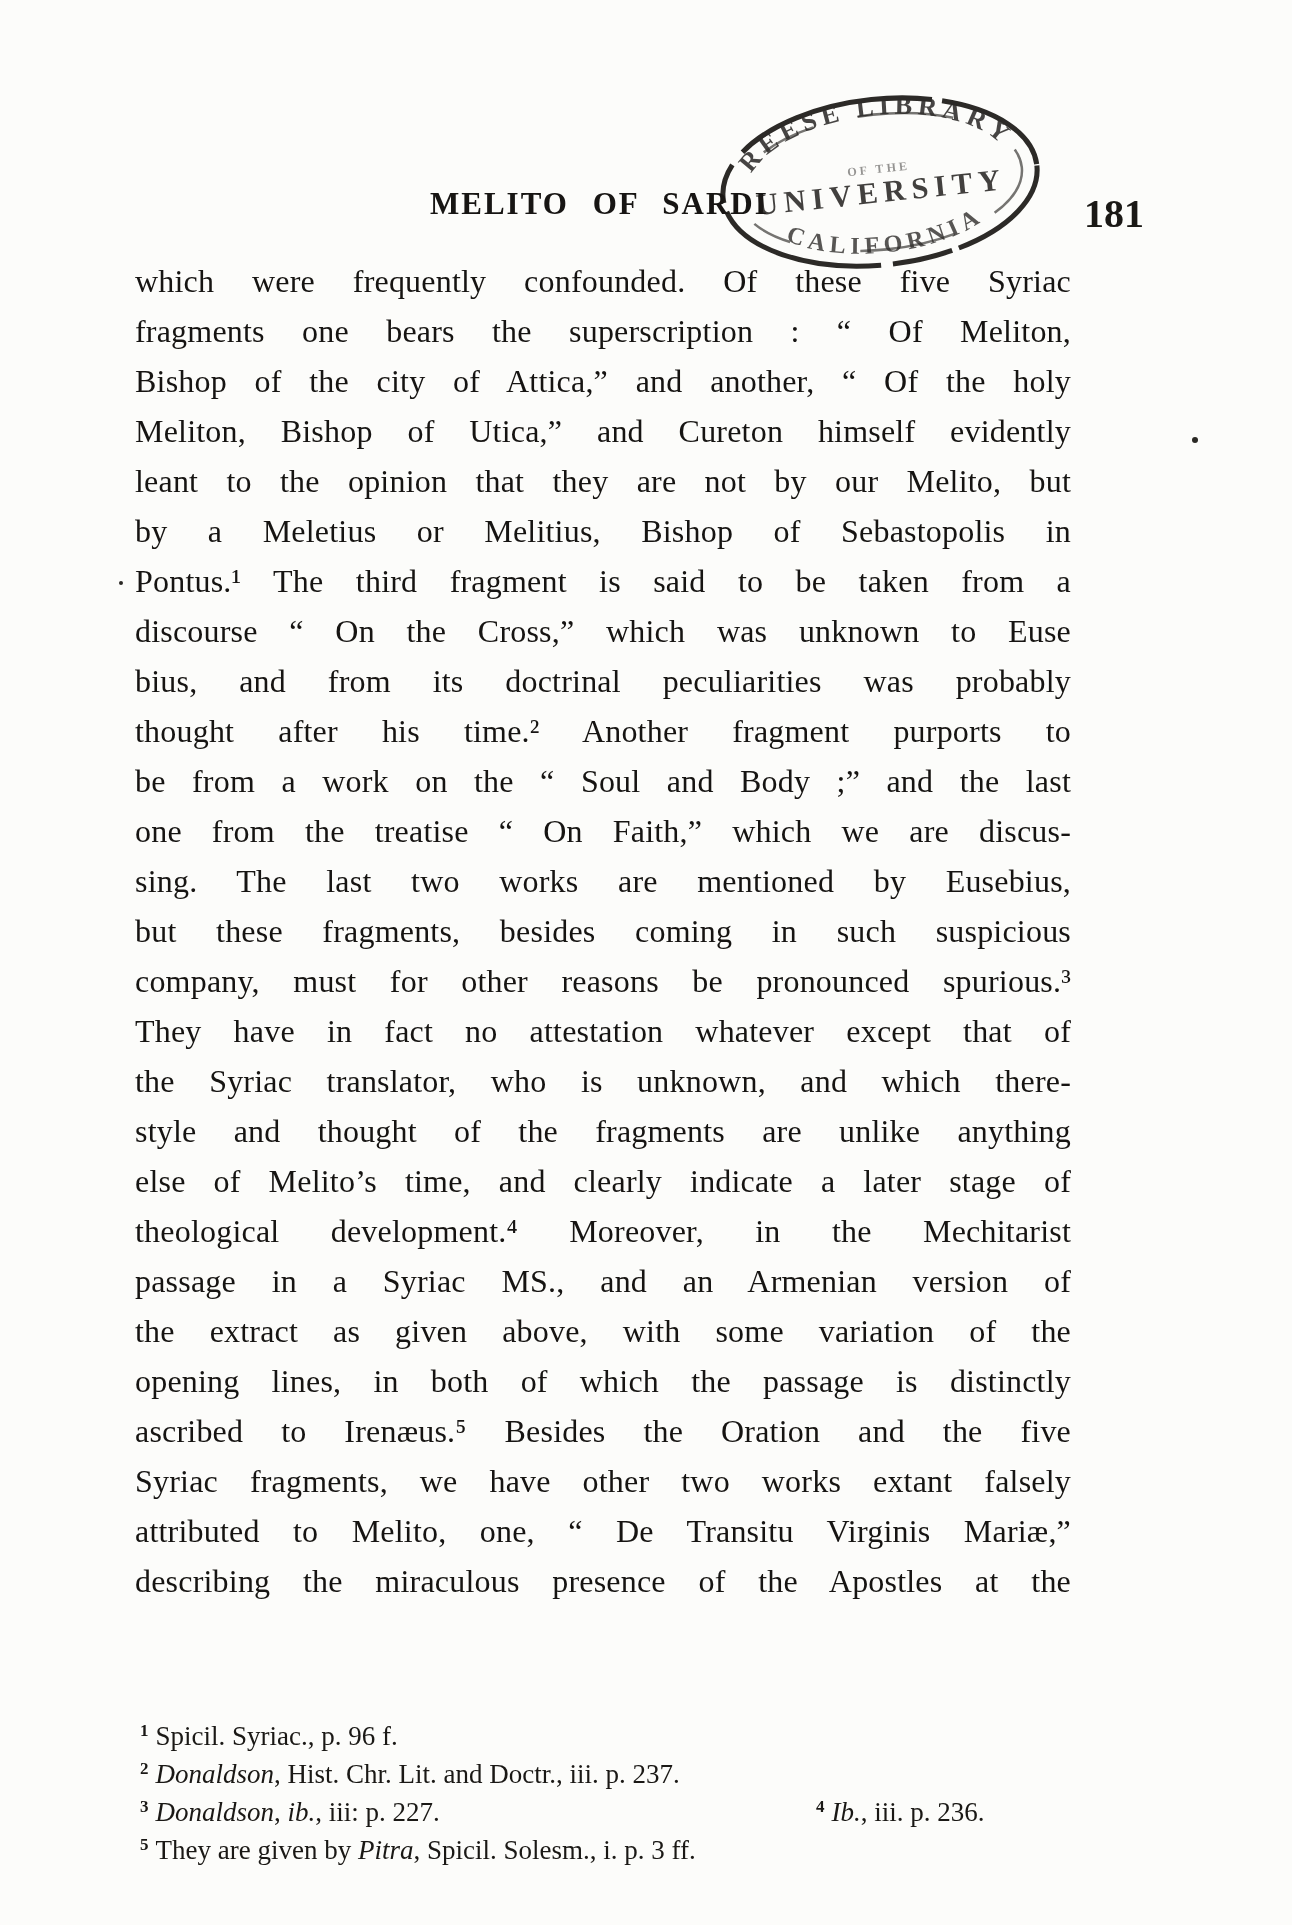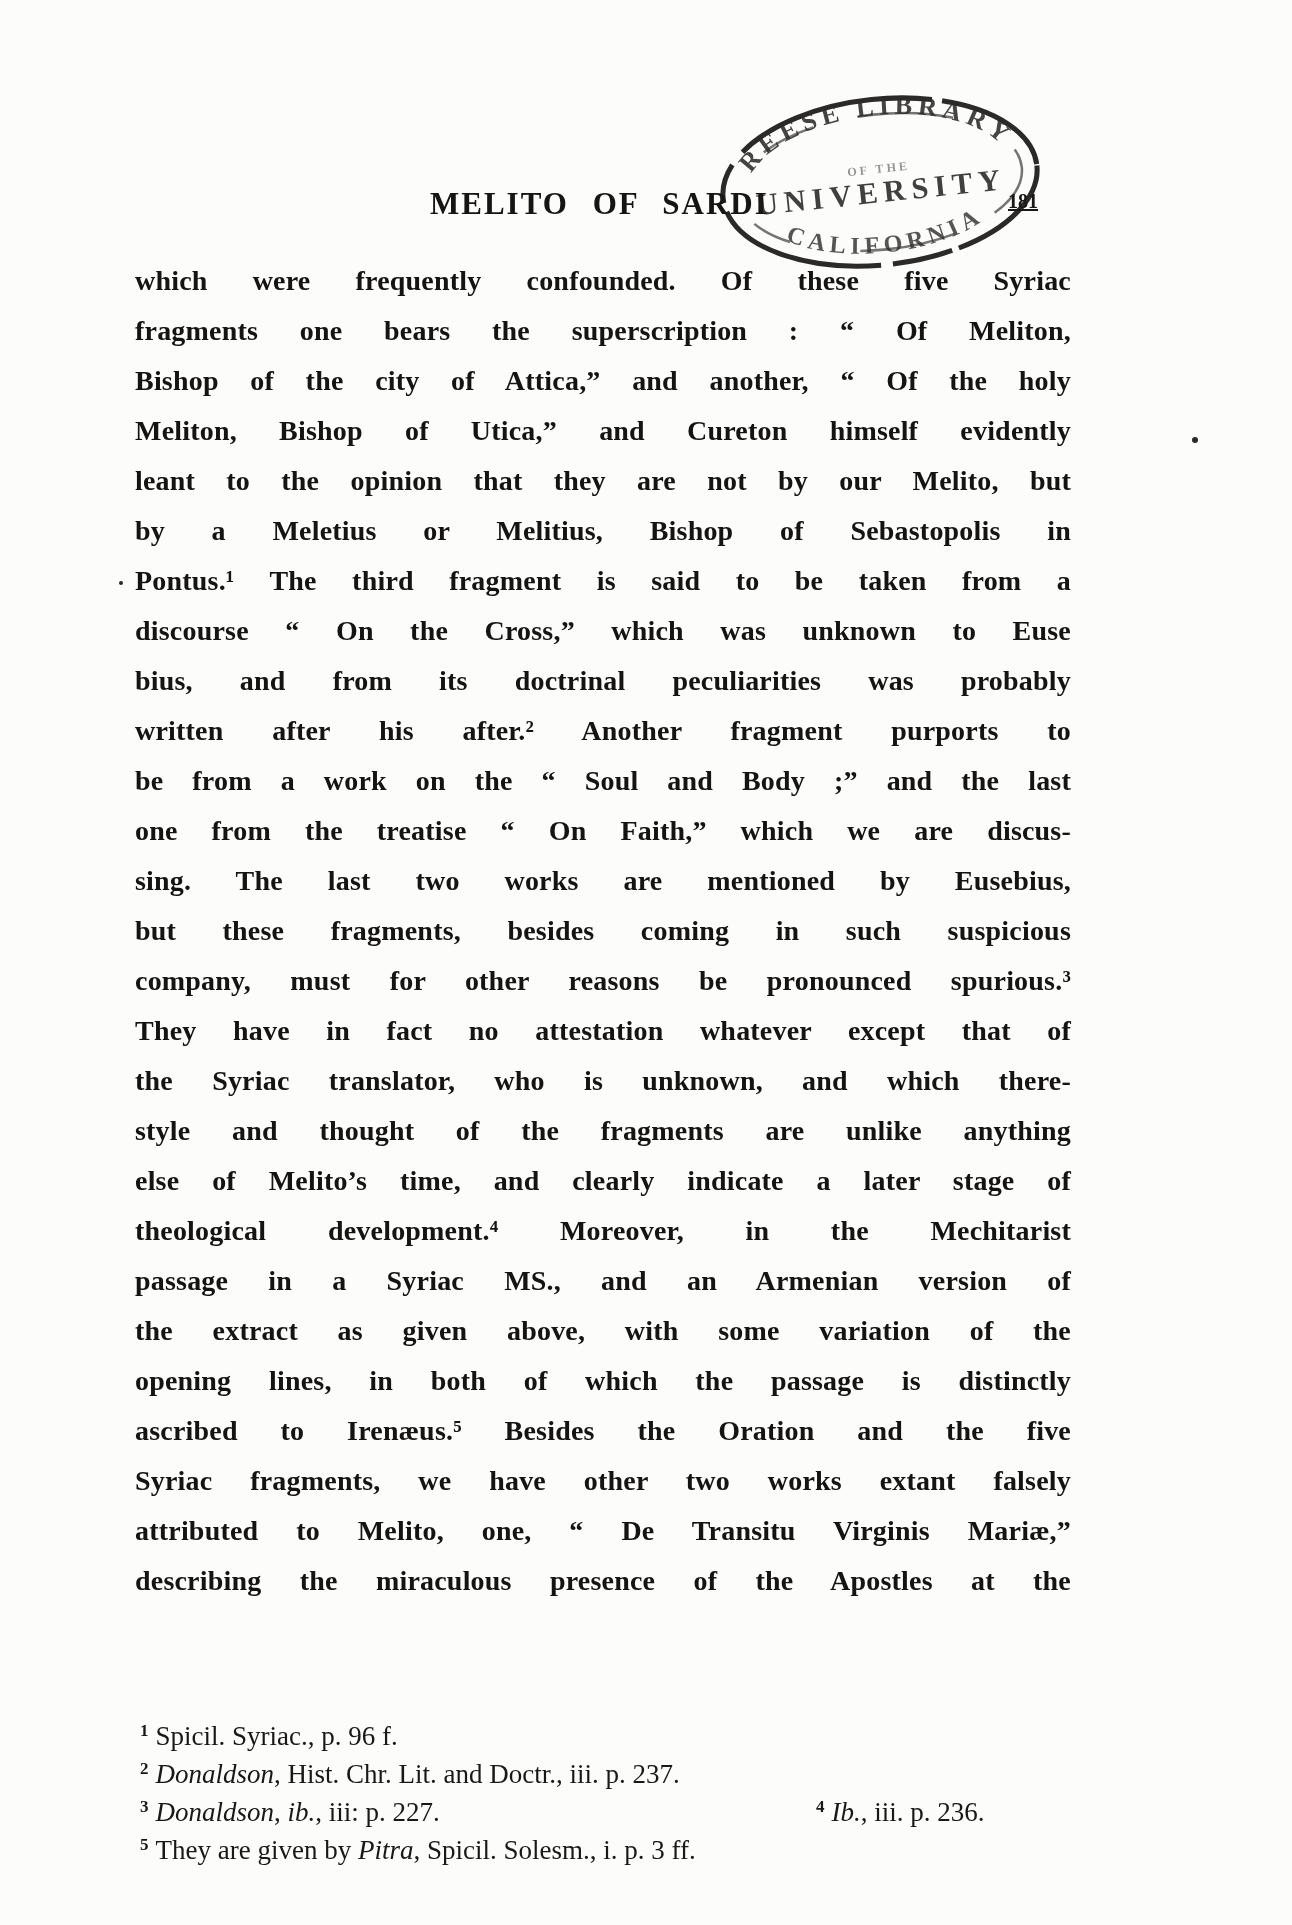--- a/index.html
+++ b/index.html
@@ -12,42 +12,40 @@
     font-family:"Liberation Serif","DejaVu Serif",serif;
     color:#161412;
   }
   .running-title {
     position:absolute; left:430px; top:186px;
     font-size:31px; font-weight:bold;
     letter-spacing:2px; word-spacing:14px;
     color:#171513;
   }
   .page-number {
-    position:absolute; left:1008px; top:190px;
-    font-size:20px; font-weight:bold;
+    position:absolute; left:1084px; top:190px;
+    font-size:40px; font-weight:bold;
     color:#1a1815;
-    text-decoration:underline;
   }
   .stamp {
     position:absolute; left:698px; top:80px;
     width:364px; height:204px;
     opacity:.92;
   }
   .stamp text { font-family:"Liberation Serif","DejaVu Serif",serif; font-weight:bold; fill:#1c1a18; }
   .body-text {
     position:absolute; left:135px; top:256px; width:936px;
   }
   .line {
     height:50px; line-height:50px;
-    font-size:28px;
+    font-size:32px;
     text-align:justify;
     text-align-last:justify;
     white-space:normal;
     letter-spacing:.2px;
-    font-weight:bold;
   }
   .footnotes {
     position:absolute; left:140px; top:1712px; width:1010px;
     font-size:27px; color:#1a1815;
   }
   .fn-row { position:relative; height:38px; line-height:38px; }
   .fn { display:inline; }
   .fn-right { position:absolute; left:660px; top:0;margin-left:16px; }
   .fn-marker {
     display:inline-block;
@@ -89,21 +87,21 @@
   <main class="body-text">
     <div class="line">which were frequently confounded.  Of these five Syriac</div>
     <div class="line">fragments one bears the superscription : “ Of Meliton,</div>
     <div class="line">Bishop of the city of Attica,” and another, “ Of the holy</div>
     <div class="line">Meliton, Bishop of Utica,” and Cureton himself evidently</div>
     <div class="line">leant to the opinion that they are not by our Melito, but</div>
     <div class="line">by a Meletius or Melitius, Bishop of Sebastopolis in</div>
     <div class="line">Pontus.¹  The third fragment is said to be taken from a</div>
     <div class="line">discourse “ On the Cross,” which was unknown to Euse</div>
     <div class="line">bius, and from its doctrinal peculiarities was probably</div>
-    <div class="line">written after his after.²  Another fragment purports to</div>
+    <div class="line">thought after his time.²  Another fragment purports to</div>
     <div class="line">be from a work on the “ Soul and Body ;” and the last</div>
     <div class="line">one from the treatise “ On Faith,” which we are discus-</div>
     <div class="line">sing.  The last two works are mentioned by Eusebius,</div>
     <div class="line">but these fragments, besides coming in such suspicious</div>
     <div class="line">company, must for other reasons be pronounced spurious.³</div>
     <div class="line">They have in fact no attestation whatever except that of</div>
     <div class="line">the Syriac translator, who is unknown, and which there-</div>
     <div class="line">style and thought of the fragments are unlike anything</div>
     <div class="line">else of Melito’s time, and clearly indicate a later stage of</div>
     <div class="line">theological development.⁴  Moreover, in the Mechitarist</div>

